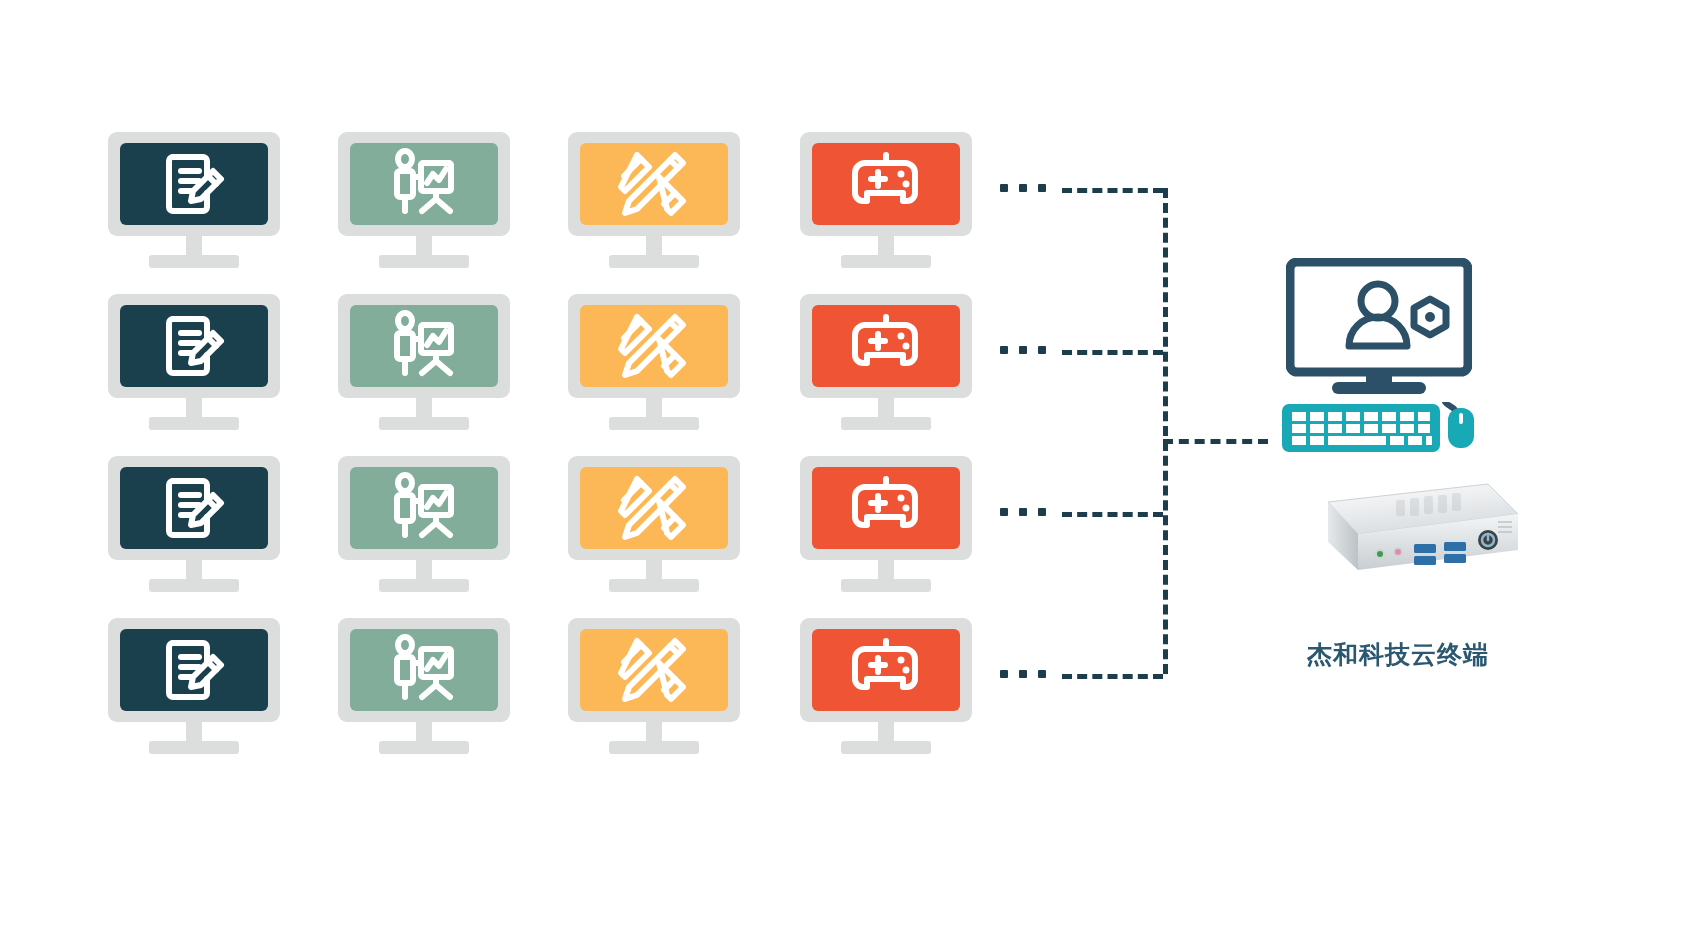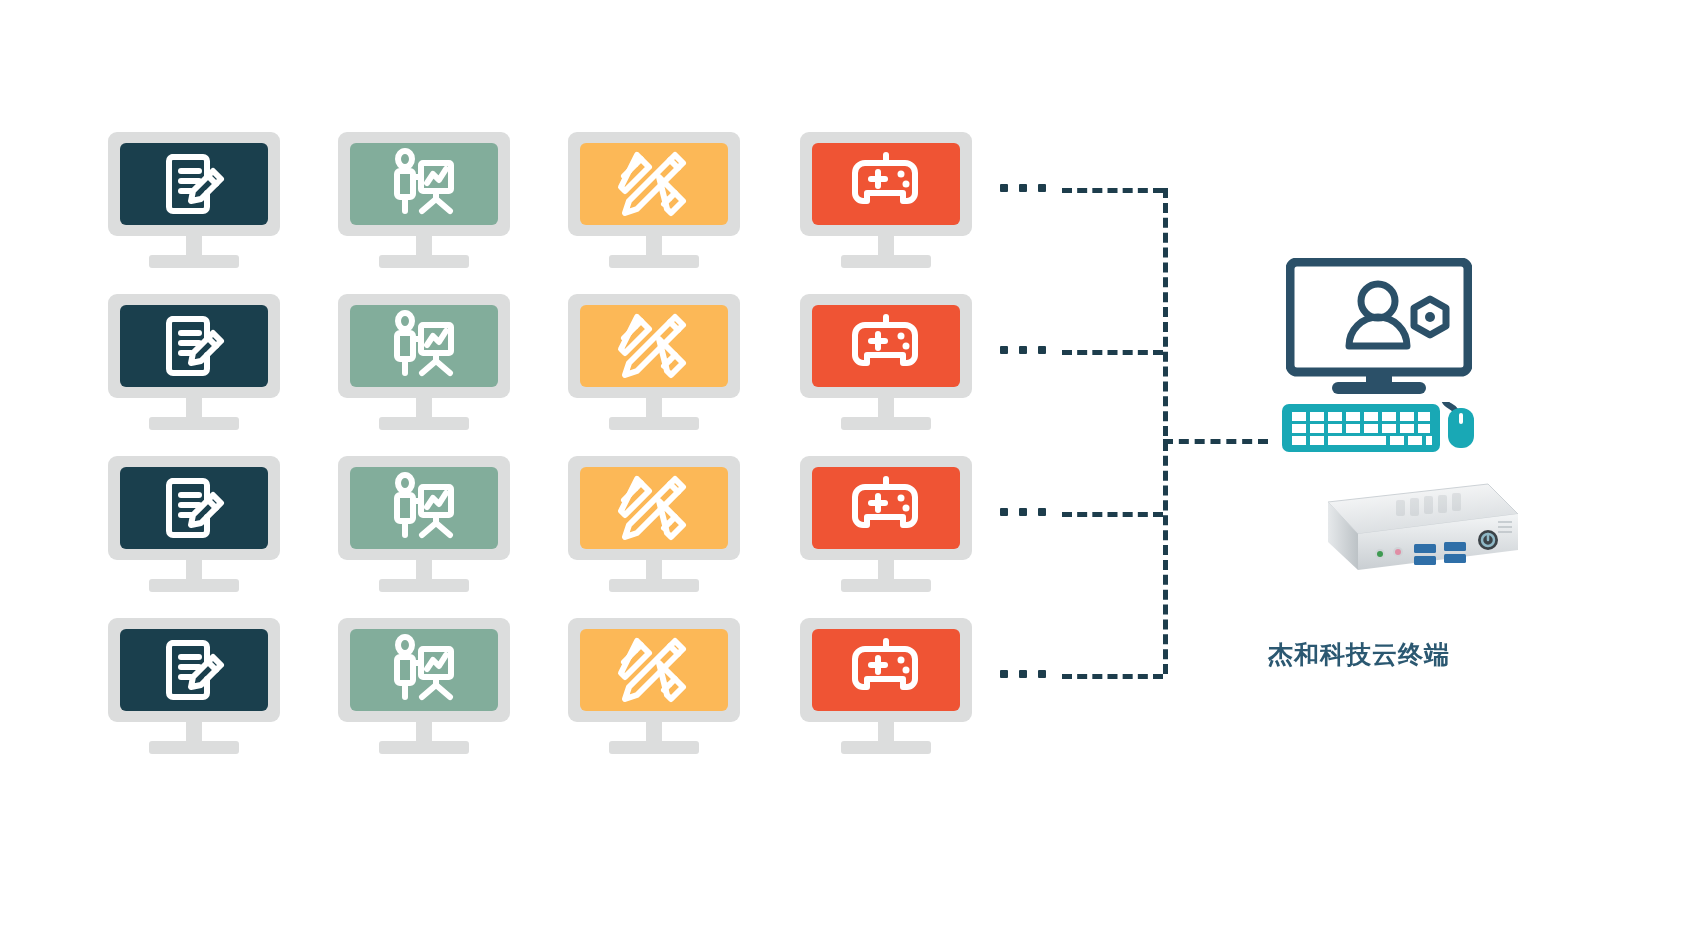--- a/index.html
+++ b/index.html
@@ -37,21 +37,21 @@
   .hline{position:absolute;height:0;border-top:5px dashed #1d3d4c;}
   .vline{position:absolute;width:0;border-left:5px dashed #1d3d4c;}
 
   
   #terminal{position:absolute;left:1268px;top:250px;width:300px;height:460px;}
 
   .host-monitor{position:absolute;left:18px;top:8px;width:186px;height:145px;}
   .host-kbd{position:absolute;left:14px;top:152px;width:200px;height:52px;}
   .minipc{position:absolute;left:6px;top:228px;width:248px;height:130px;}
   #terminal .caption{
-    position:absolute;left:0;top:388px;width:260px;
+    position:absolute;left:0;top:388px;width:260px;text-align:center;
     font-size:25px;font-weight:bold;color:#2b5871;letter-spacing:1px;
     font-family:Liberation Sans, sans-serif;
   }
 </style>
 </head>
 <body>
 
 <div id="stage">
 
   <div id="clients">

